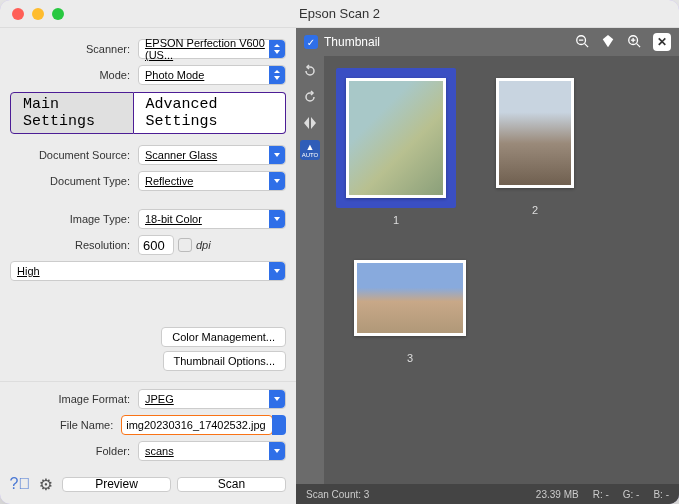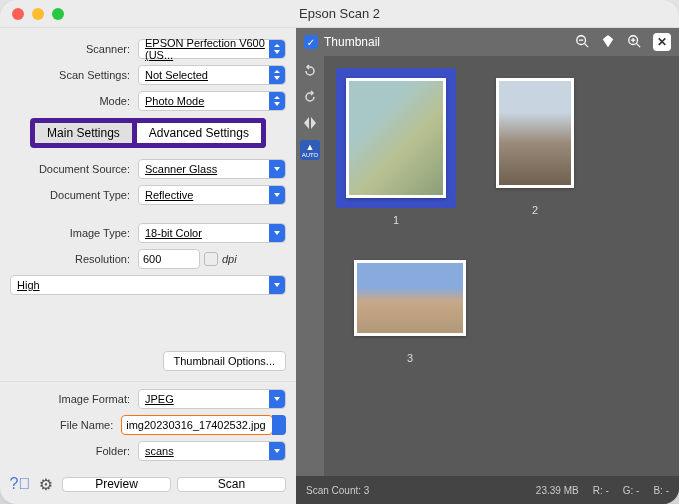--- a/index.html
+++ b/index.html
@@ -1,17 +1,17 @@
 <!DOCTYPE html>
 <html><head>
 <meta charset="utf-8">
 <style>
 * { box-sizing: border-box; margin: 0; padding: 0; font-family: -apple-system, "Helvetica Neue", Arial, sans-serif; }
 body { background: #f0f0f0; }
-.window { width: 679px; height: 504px; background: #c4b5fd; border-radius: 16px; box-shadow: 0 10px 40px rgba(0,0,0,0.3); overflow: hidden; position: relative; margin: 0 auto; }
+.window { width: 679px; height: 504px; background: #c4b5fd; border-radius: 10px; box-shadow: 0 10px 40px rgba(0,0,0,0.3); overflow: hidden; position: relative; margin: 0 auto; }
 .titlebar { height: 28px; display: flex; align-items: center; position: relative; background: #ececec; border-bottom: 1px solid #dcdcdc; }
 .traffic { display: flex; gap: 8px; padding-left: 12px; }
 .dot { width: 12px; height: 12px; border-radius: 50%; }
 .dot.red { background: #ff5f57; }
 .dot.yellow { background: #febc2e; }
 .dot.green { background: #28c840; }
 .title { position: absolute; left: 0; right: 0; text-align: center; font-size: 13px; color: #333; pointer-events: none; }
 .body { display: flex; height: calc(100% - 28px); }
 .left { width: 296px; background: #ececec; display: flex; flex-direction: column; }
 .right { flex: 1; background: #595959; display: flex; flex-direction: column; position: relative; }
@@ -19,27 +19,27 @@
 .settings { padding: 10px 10px 0 10px; }
 .row { display: flex; align-items: center; margin-bottom: 4px; height: 22px; }
 .label { width: 128px; text-align: right; font-size: 11px; color: #333; padding-right: 8px; }
 .sel { flex: 1; height: 20px; border: 1px solid #ccc; border-radius: 4px; background: #fff; font-size: 11px; padding: 0 6px; display: flex; align-items: center; position: relative; text-decoration: underline; }
 .sel .arrow { position: absolute; right: 0; top: 0; bottom: 0; width: 16px; background: #2f6fe8; border-radius: 0 4px 4px 0; display: flex; align-items: center; justify-content: center; }
 .sel .arrow::after { content: ""; border-left: 3px solid transparent; border-right: 3px solid transparent; border-top: 4px solid #fff; }
 .sel .arrow.dbl::before { content: ""; position: absolute; top: 4px; border-left: 3px solid transparent; border-right: 3px solid transparent; border-bottom: 3px solid #fff; }
 .sel .arrow.dbl::after { top: auto; bottom: 4px; position: absolute; }
 
 .segmented { display: flex; margin: 6px auto 10px; width: fit-content; }
-.segmented .seg { font-size: 12px; padding: 3px 12px; border: 5px solid #4c1d95; background: #fff; cursor: pointer; }
+.segmented .seg { font-size: 15px; padding: 3px 12px; border: 1px solid #4c1d95; background: #fff; cursor: pointer; font-family: Liberation Mono, monospace; }
 .segmented .seg:first-child { border-radius: 4px 0 0 4px; }
 .segmented .seg:last-child { border-radius: 0 4px 4px 0; border-left: none; }
 .segmented .seg.active { background: #e0e0e0; }
 
 .gap { height: 12px; }
-.numinput { width: 62px; border: 1px solid #ccc; border-radius: 4px; height: 20px; font-size: 11px; padding: 0 4px; }
+.numinput { width: 36px; border: 1px solid #ccc; border-radius: 4px; height: 20px; font-size: 13px; padding: 0 4px; }
 .chk { width: 14px; height: 14px; border: 1px solid #bbb; border-radius: 3px; margin: 0 4px; }
 .unit { font-size: 11px; color: #333; font-style: italic; }
 
 .btnrow { display: flex; justify-content: flex-end; margin-bottom: 4px; }
 .btn { font-size: 11px; padding: 3px 10px; border: 1px solid #ccc; border-radius: 4px; background: #fff; cursor: pointer; min-width: 86px; text-align: center; }
 .btn.wide { flex: 1; height: 15px; display: flex; align-items: center; justify-content: center; font-size: 12px; }
 
 .textin { flex: 1; border: 1px solid #f97316; border-radius: 4px; height: 20px; font-size: 11px; padding: 0 4px; }
 
 .footer { margin-top: auto; padding: 8px 10px 10px; display: flex; align-items: center; gap: 6px; }
@@ -60,21 +60,21 @@
 .thumbs { flex: 1; padding: 12px; display: flex; flex-wrap: wrap; align-content: flex-start; gap: 24px 30px; }
 .thumbcell { display: flex; flex-direction: column; align-items: center; gap: 6px; }
 .thumbcell .num { color: #ddd; font-size: 11px; }
 .thumbbox { padding: 10px; border-radius: 2px; }
 .thumbbox.selected { background: #3a4fc3; }
 .img { background: #9ab; border: 3px solid #fff; box-shadow: 0 1px 3px rgba(0,0,0,0.3); }
 .img.p1 { width: 100px; height: 120px; background: linear-gradient(135deg, #a8c8c8 30%, #b8c090 60%, #8a9f7a); }
 .img.p2 { width: 78px; height: 110px; background: linear-gradient(180deg, #c8d4e0 30%, #9a8a7a 60%, #706050); }
 .img.p3 { width: 112px; height: 76px; background: linear-gradient(180deg, #88aadd 35%, #c8a888 55%, #b09878); }
 
-.statusbar { height: 28px; background: #444; color: #ccc; font-size: 10px; display: flex; align-items: center; padding: 0 10px; gap: 16px; }
+.statusbar { height: 20px; background: #444; color: #ccc; font-size: 10px; display: flex; align-items: center; padding: 0 10px; gap: 16px; }
 .statusbar .r { margin-left: auto; display: flex; gap: 14px; }
 </style>
 </head>
 <body>
 
 <div class="window">
   <div class="titlebar">
     <div class="traffic">
       <div class="dot red"></div>
       <div class="dot yellow"></div>
@@ -86,27 +86,20 @@
     <div class="left">
       <div class="settings">
         <div class="row">
           <div class="label">Scanner:</div>
           <div class="sel">
               <span>EPSON Perfection V600 (US...</span>
               <span class="arrow dbl"></span>
             </div>
         </div>
         <div class="row">
-          <div class="label">Scan Settings:</div>
-          <div class="sel">
-              <span>Not Selected</span>
-              <span class="arrow dbl"></span>
-            </div>
-        </div>
-        <div class="row">
           <div class="label">Mode:</div>
           <div class="sel">
               <span>Photo Mode</span>
               <span class="arrow dbl"></span>
             </div>
         </div>
 
         <div class="segmented">
           <div class="seg active">Main Settings</div>
           <div class="seg">Advanced Settings</div>
@@ -144,20 +137,23 @@
           <div class="sel">
               <span>High</span>
               <span class="arrow"></span>
             </div>
         </div>
       </div>
 
       <div style="flex:1"></div>
 
       <div style="padding: 0 10px 6px 10px;">
+        <div class="btnrow">
+            <div class="btn">Color Management...</div>
+          </div>
         <div class="btnrow">
             <div class="btn">Thumbnail Options...</div>
           </div>
       </div>
 
       <div style="padding: 6px 10px 0 10px; border-top: 1px solid #ddd;">
         <div class="row">
           <div class="label">Image Format:</div>
           <div class="sel">
               <span>JPEG</span>

